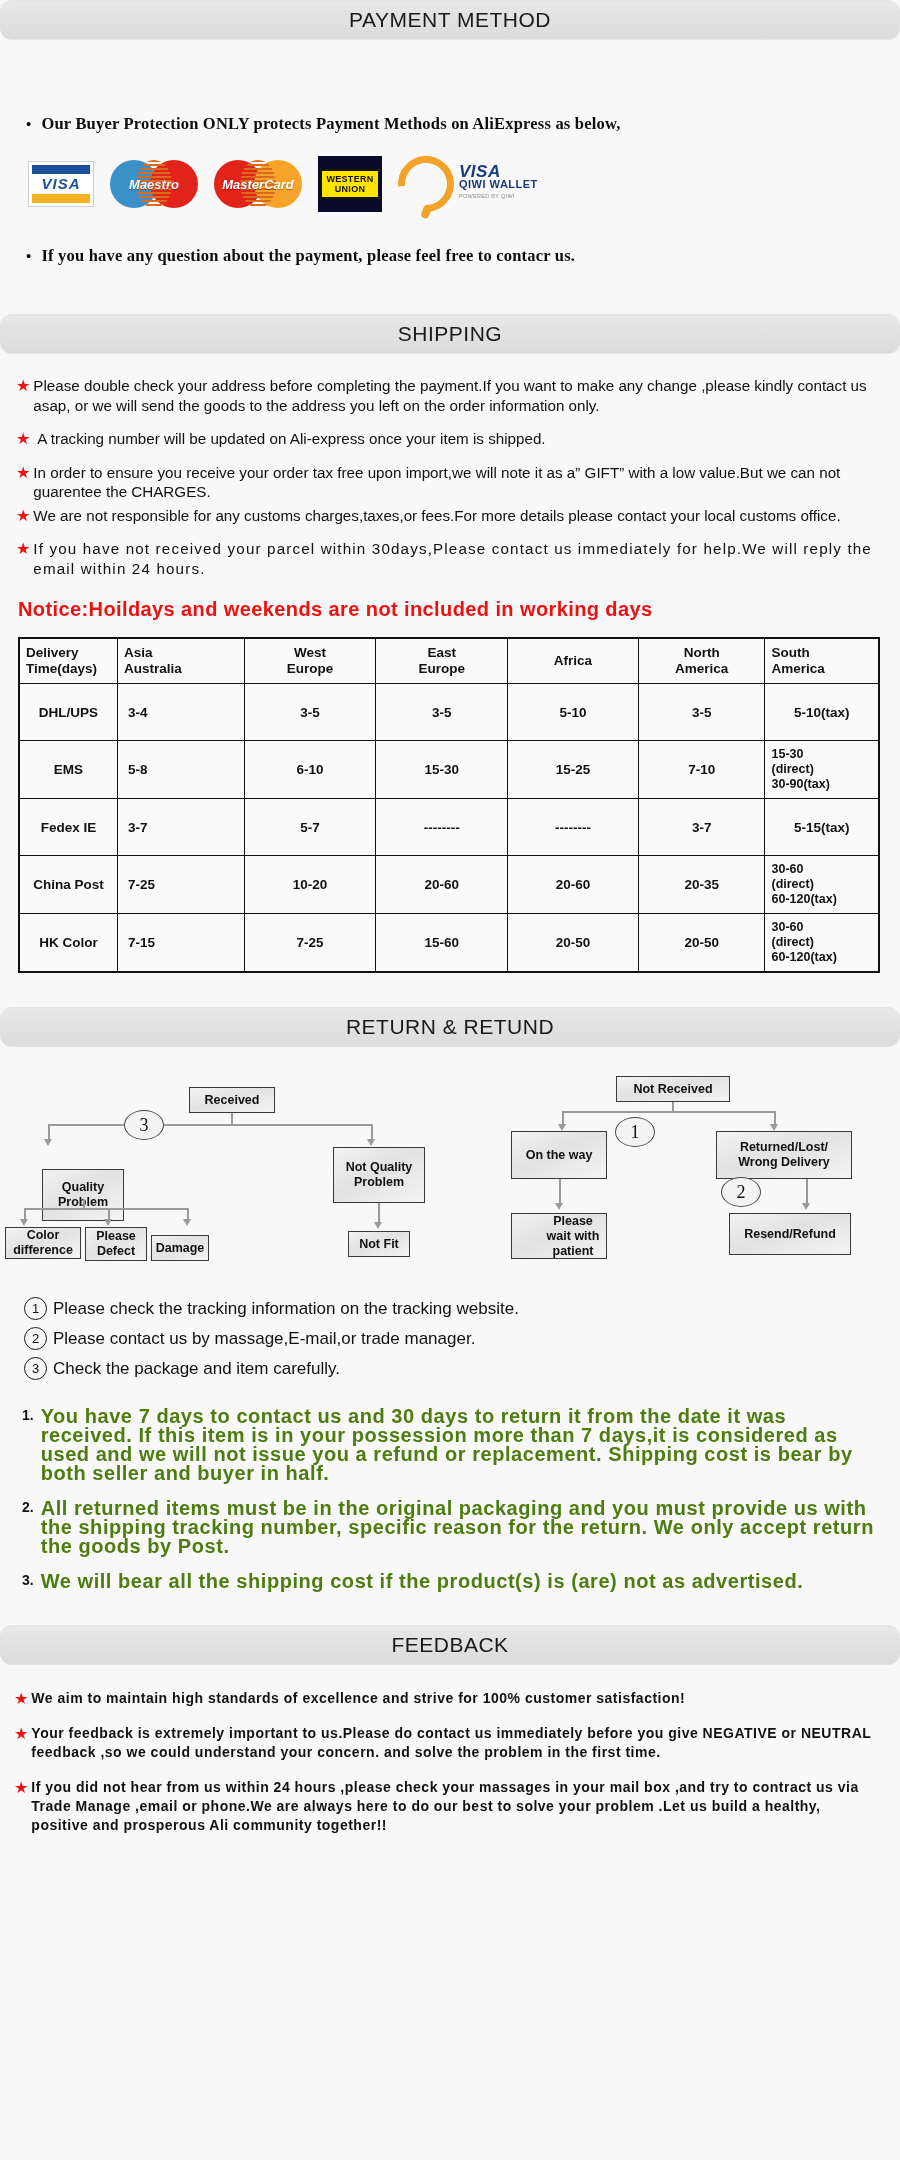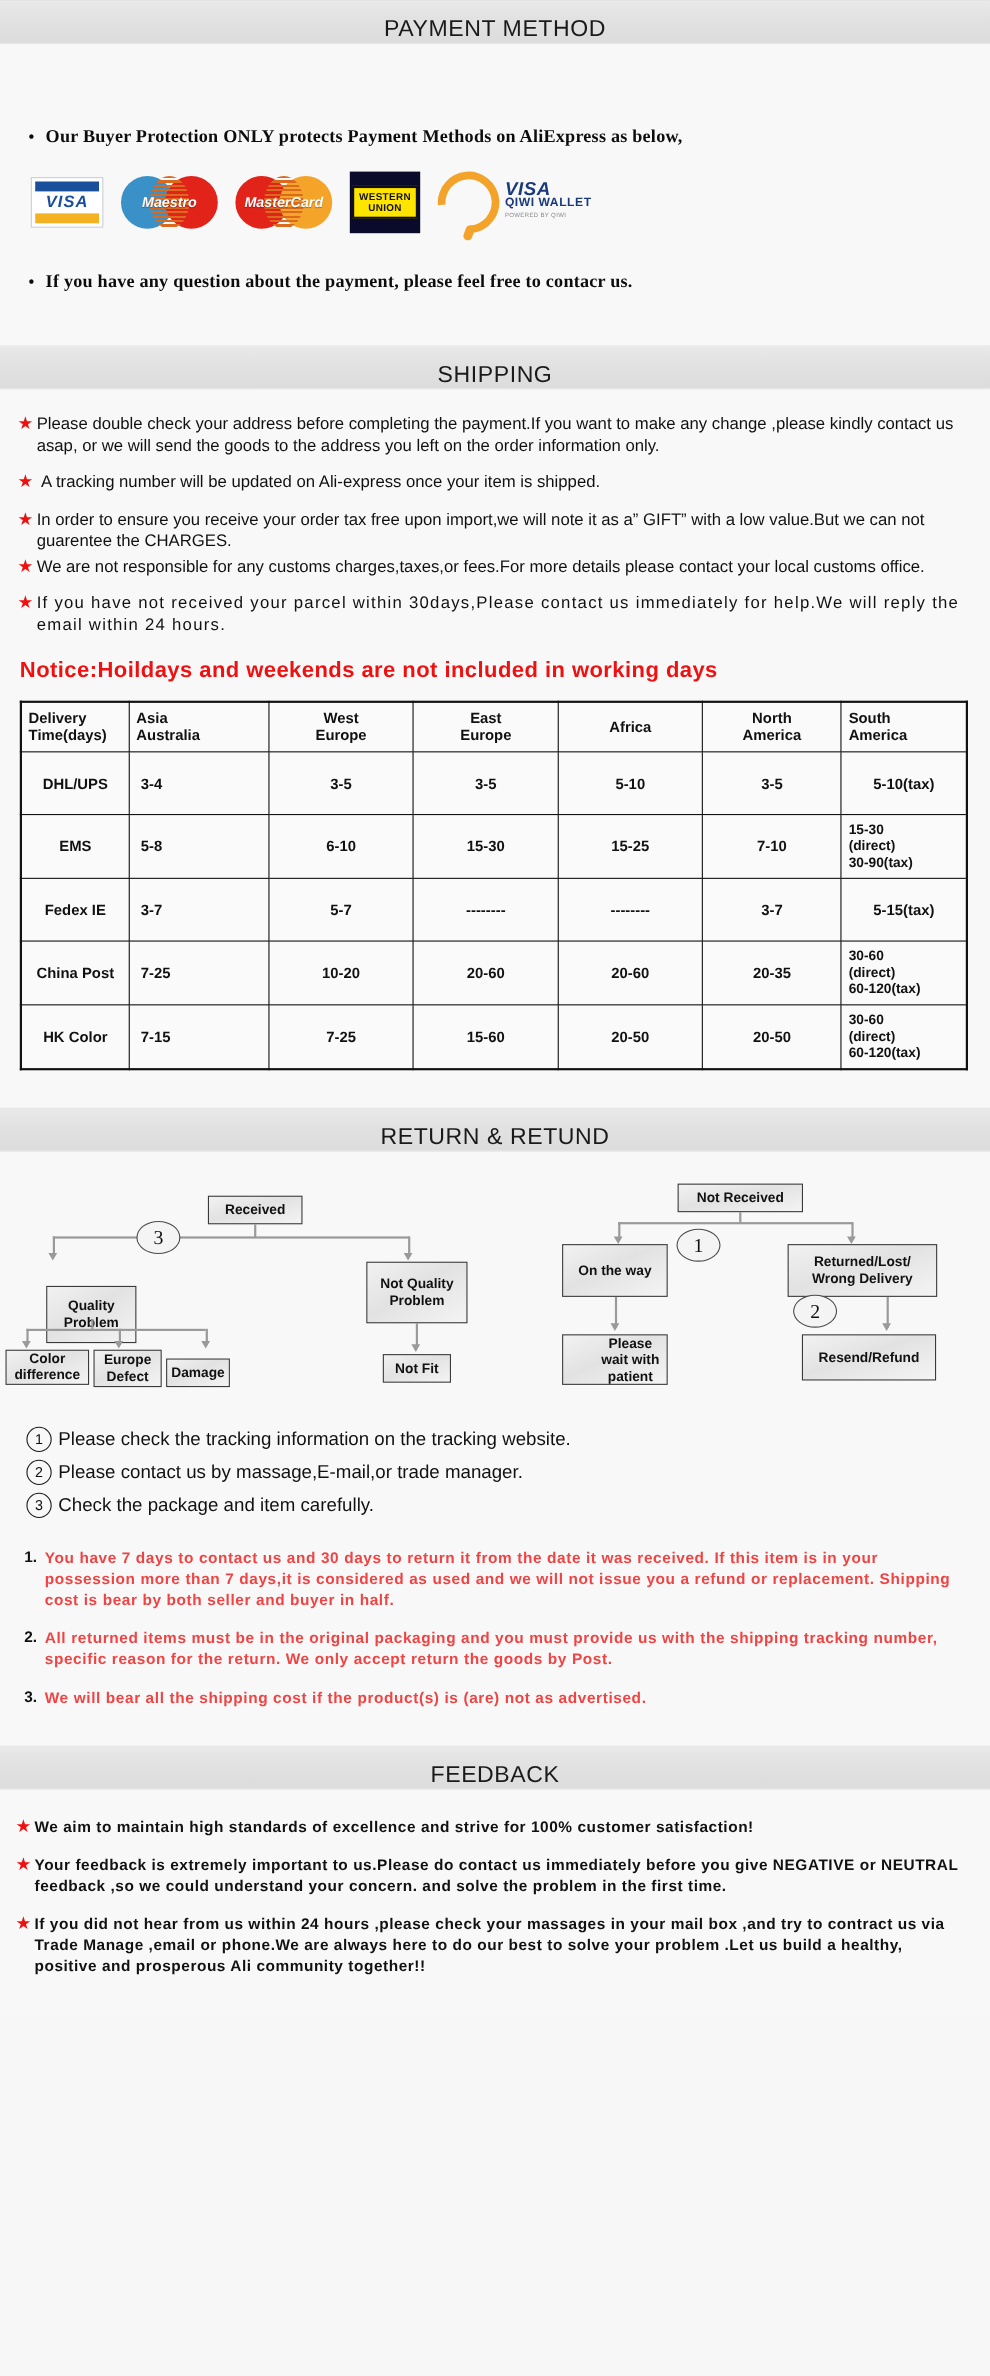--- a/index.html
+++ b/index.html
@@ -9,23 +9,24 @@
     font-family:"Liberation Sans", sans-serif;
     color:#111;
     -webkit-font-smoothing:none;
   }
   .page{width:900px;position:relative;background:#f8f8f8;}
 
   
   .section-bar{
     height:38px;
     background:linear-gradient(to bottom,#e9e9e9 0%,#e2e2e2 40%,#dcdcdc 100%);
-    display:flex;align-items:flex-end;justify-content:center;
+    display:flex;align-items:center;justify-content:center;
     border-top:1px solid #e4e4e4;
     border-bottom:1px solid #e4e4e4;
+    border-radius:12px;
   }
   .section-bar .title{
     font-size:21px;
     letter-spacing:0.5px;
     color:#1a1a1a;
     font-family:"Liberation Sans", sans-serif;
     font-weight:400;
   }
 
   
@@ -176,22 +177,22 @@
   .numtxt{font-size:17px;color:#111;font-family:"Liberation Sans",sans-serif;}
 
   
   .retlist{padding:20px 22px 18px 22px;}
   .retrow{display:flex;margin-bottom:16px;}
   .retnum{
     font-weight:bold;font-size:14px;margin-right:7px;flex:0 0 auto;
     font-family:"Liberation Sans",sans-serif;
   }
   .rettxt{
-    font-weight:bold;font-size:14px;line-height:19px;letter-spacing:0.55px;
-    font-family:"Liberation Sans",sans-serif;color:#ef4444;
+    font-weight:bold;font-size:20px;line-height:19px;letter-spacing:0.55px;
+    font-family:"Liberation Sans",sans-serif;color:#4d7c0f;
   }
 
   
   .fb-wrap{padding:24px 0 20px 0;}
   .fbrow{display:flex;align-items:flex-start;margin-bottom:16px;padding:0 20px 0 14px;}
   .fbtxt{
     font-weight:bold;font-size:14px;line-height:19px;letter-spacing:0.5px;
     font-family:"Liberation Sans",sans-serif;color:#111;
   }
 </style>
@@ -399,21 +400,21 @@
     <div class="ln lnv" style="left:83px;top:136px;height:10px;"></div>
     <div class="ln lnh" style="left:24px;top:145px;width:163px;"></div>
     <div class="ln lnv" style="left:24px;top:145px;height:14px;"></div>
     <div class="arw" style="left:20px;top:156px;"></div>
     <div class="ln lnv" style="left:108px;top:145px;height:14px;"></div>
     <div class="arw" style="left:104px;top:156px;"></div>
     <div class="ln lnv" style="left:187px;top:145px;height:14px;"></div>
     <div class="arw" style="left:183px;top:156px;"></div>
 
     <div class="node" style="left:5px;top:164px;width:76px;height:32px;">Color difference</div>
-    <div class="node" style="left:85px;top:164px;width:62px;height:34px;">Europe Defect</div>
+    <div class="node" style="left:85px;top:164px;width:62px;height:34px;">Please Defect</div>
     <div class="node" style="left:151px;top:172px;width:58px;height:26px;">Damage</div>
 
     <div class="ln lnv" style="left:378px;top:140px;height:22px;"></div>
     <div class="arw" style="left:374px;top:159px;"></div>
     <div class="node" style="left:348px;top:168px;width:62px;height:26px;text-align:center;">Not Fit</div>
 
     <div class="node" style="left:616px;top:13px;width:114px;height:26px;">Not  Received</div>
     <div class="ln lnv" style="left:672px;top:39px;height:10px;"></div>
     <div class="ln lnh" style="left:562px;top:48px;width:213px;"></div>
     <div class="ln lnv" style="left:562px;top:48px;height:16px;"></div>

